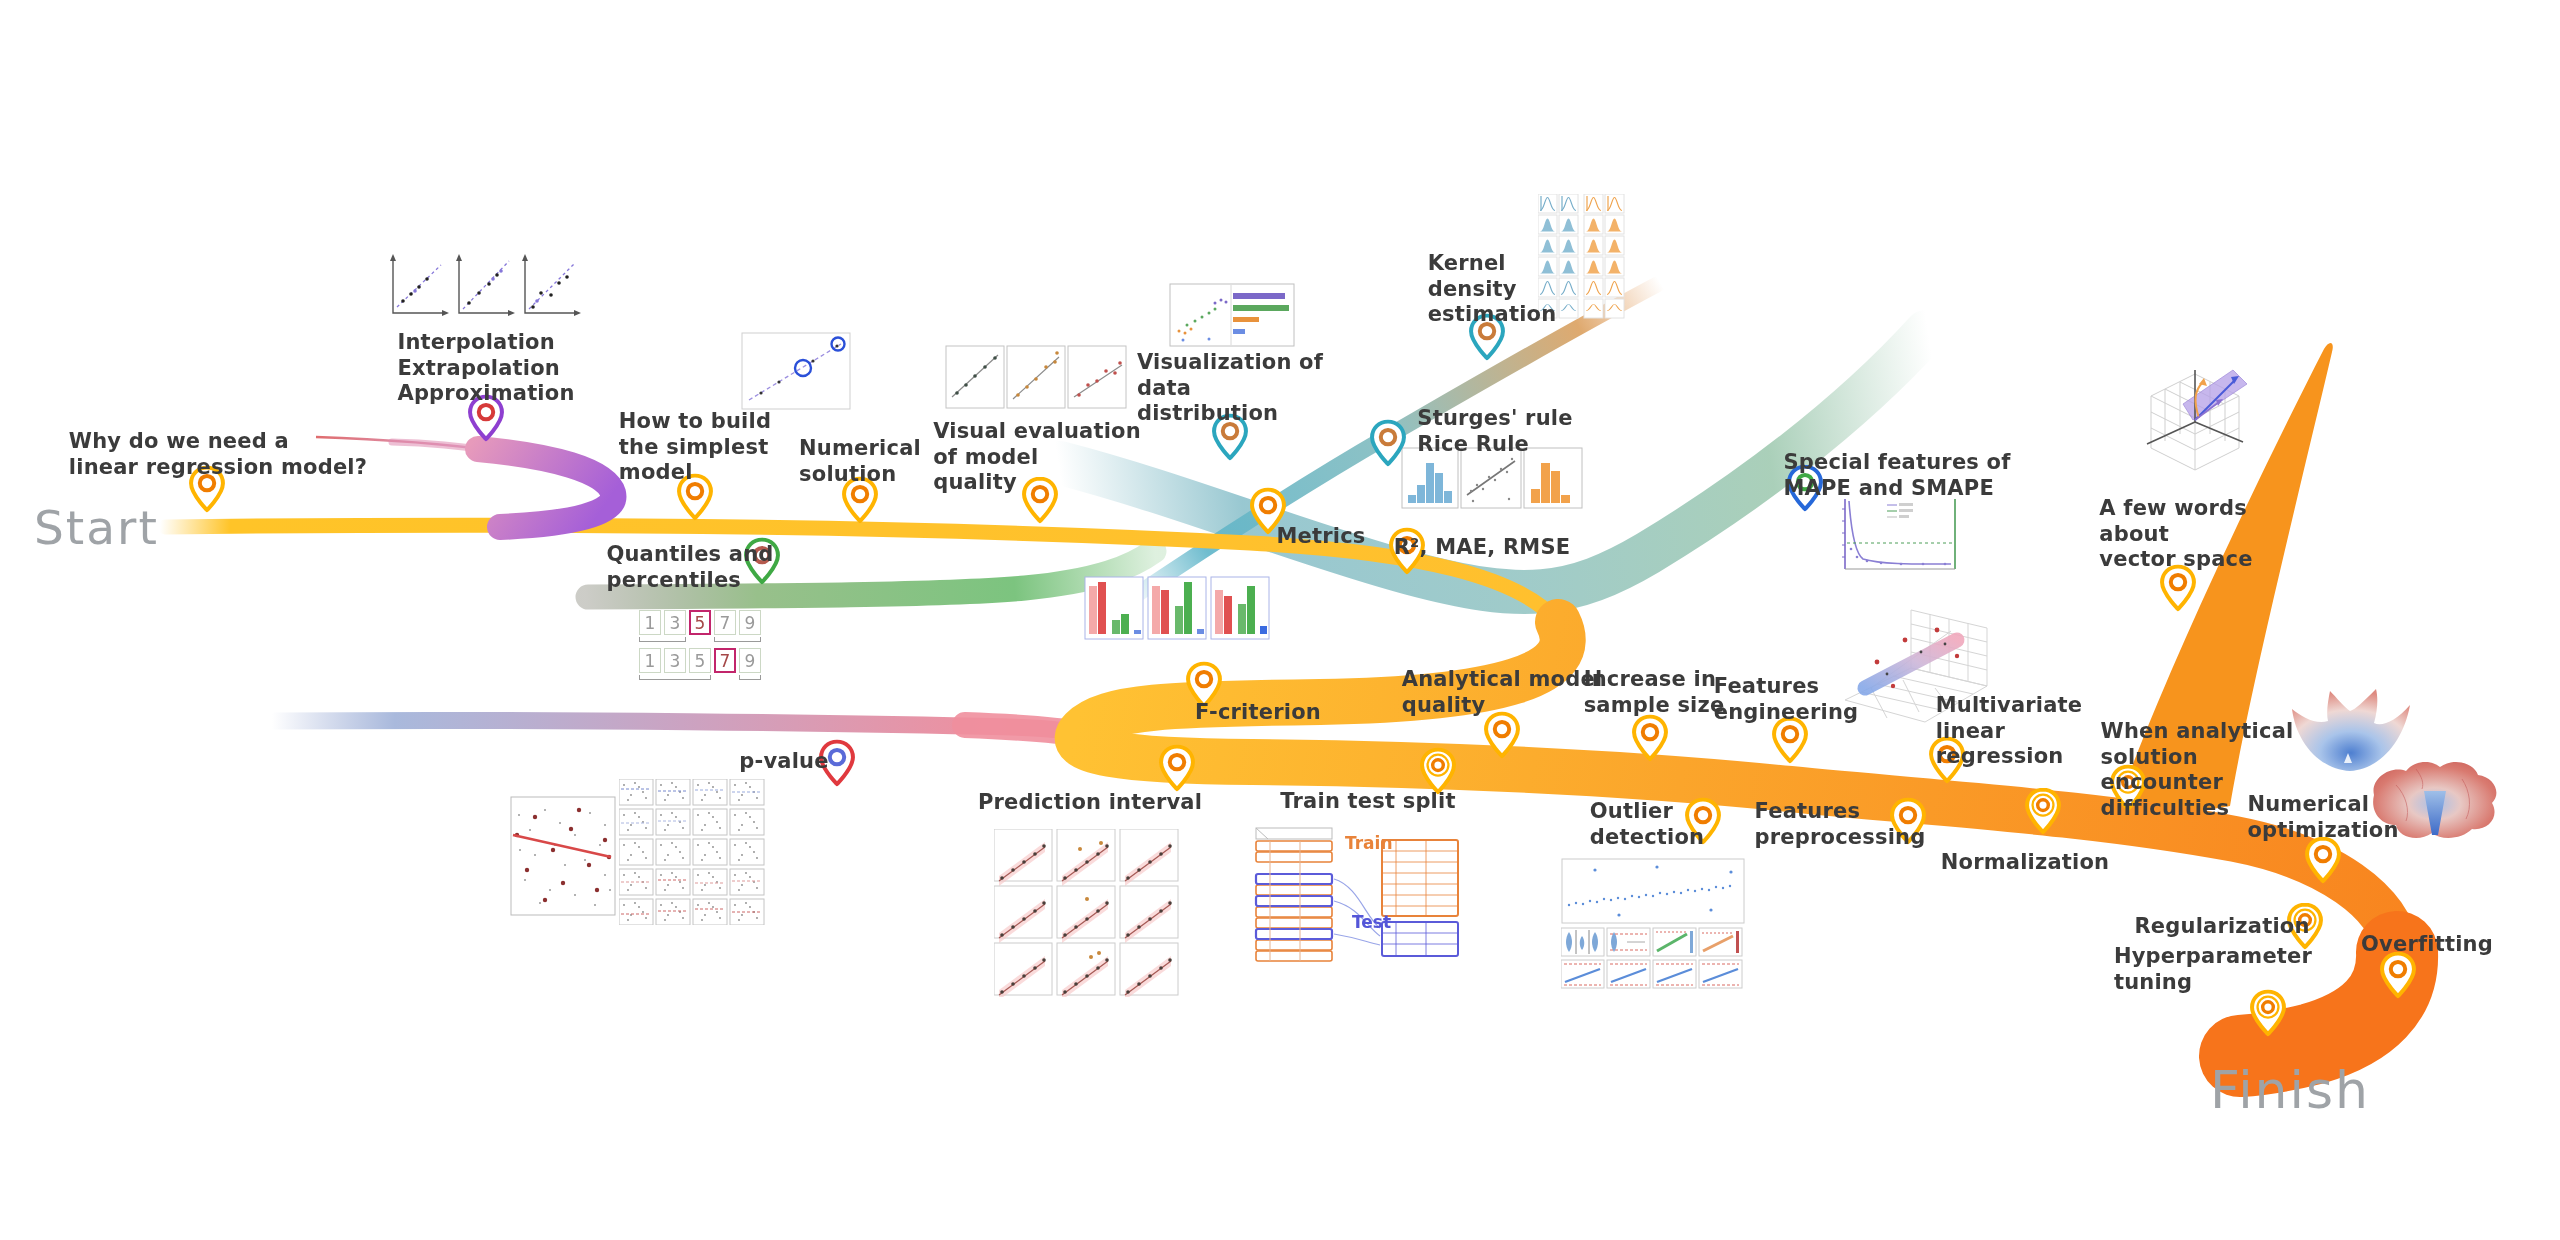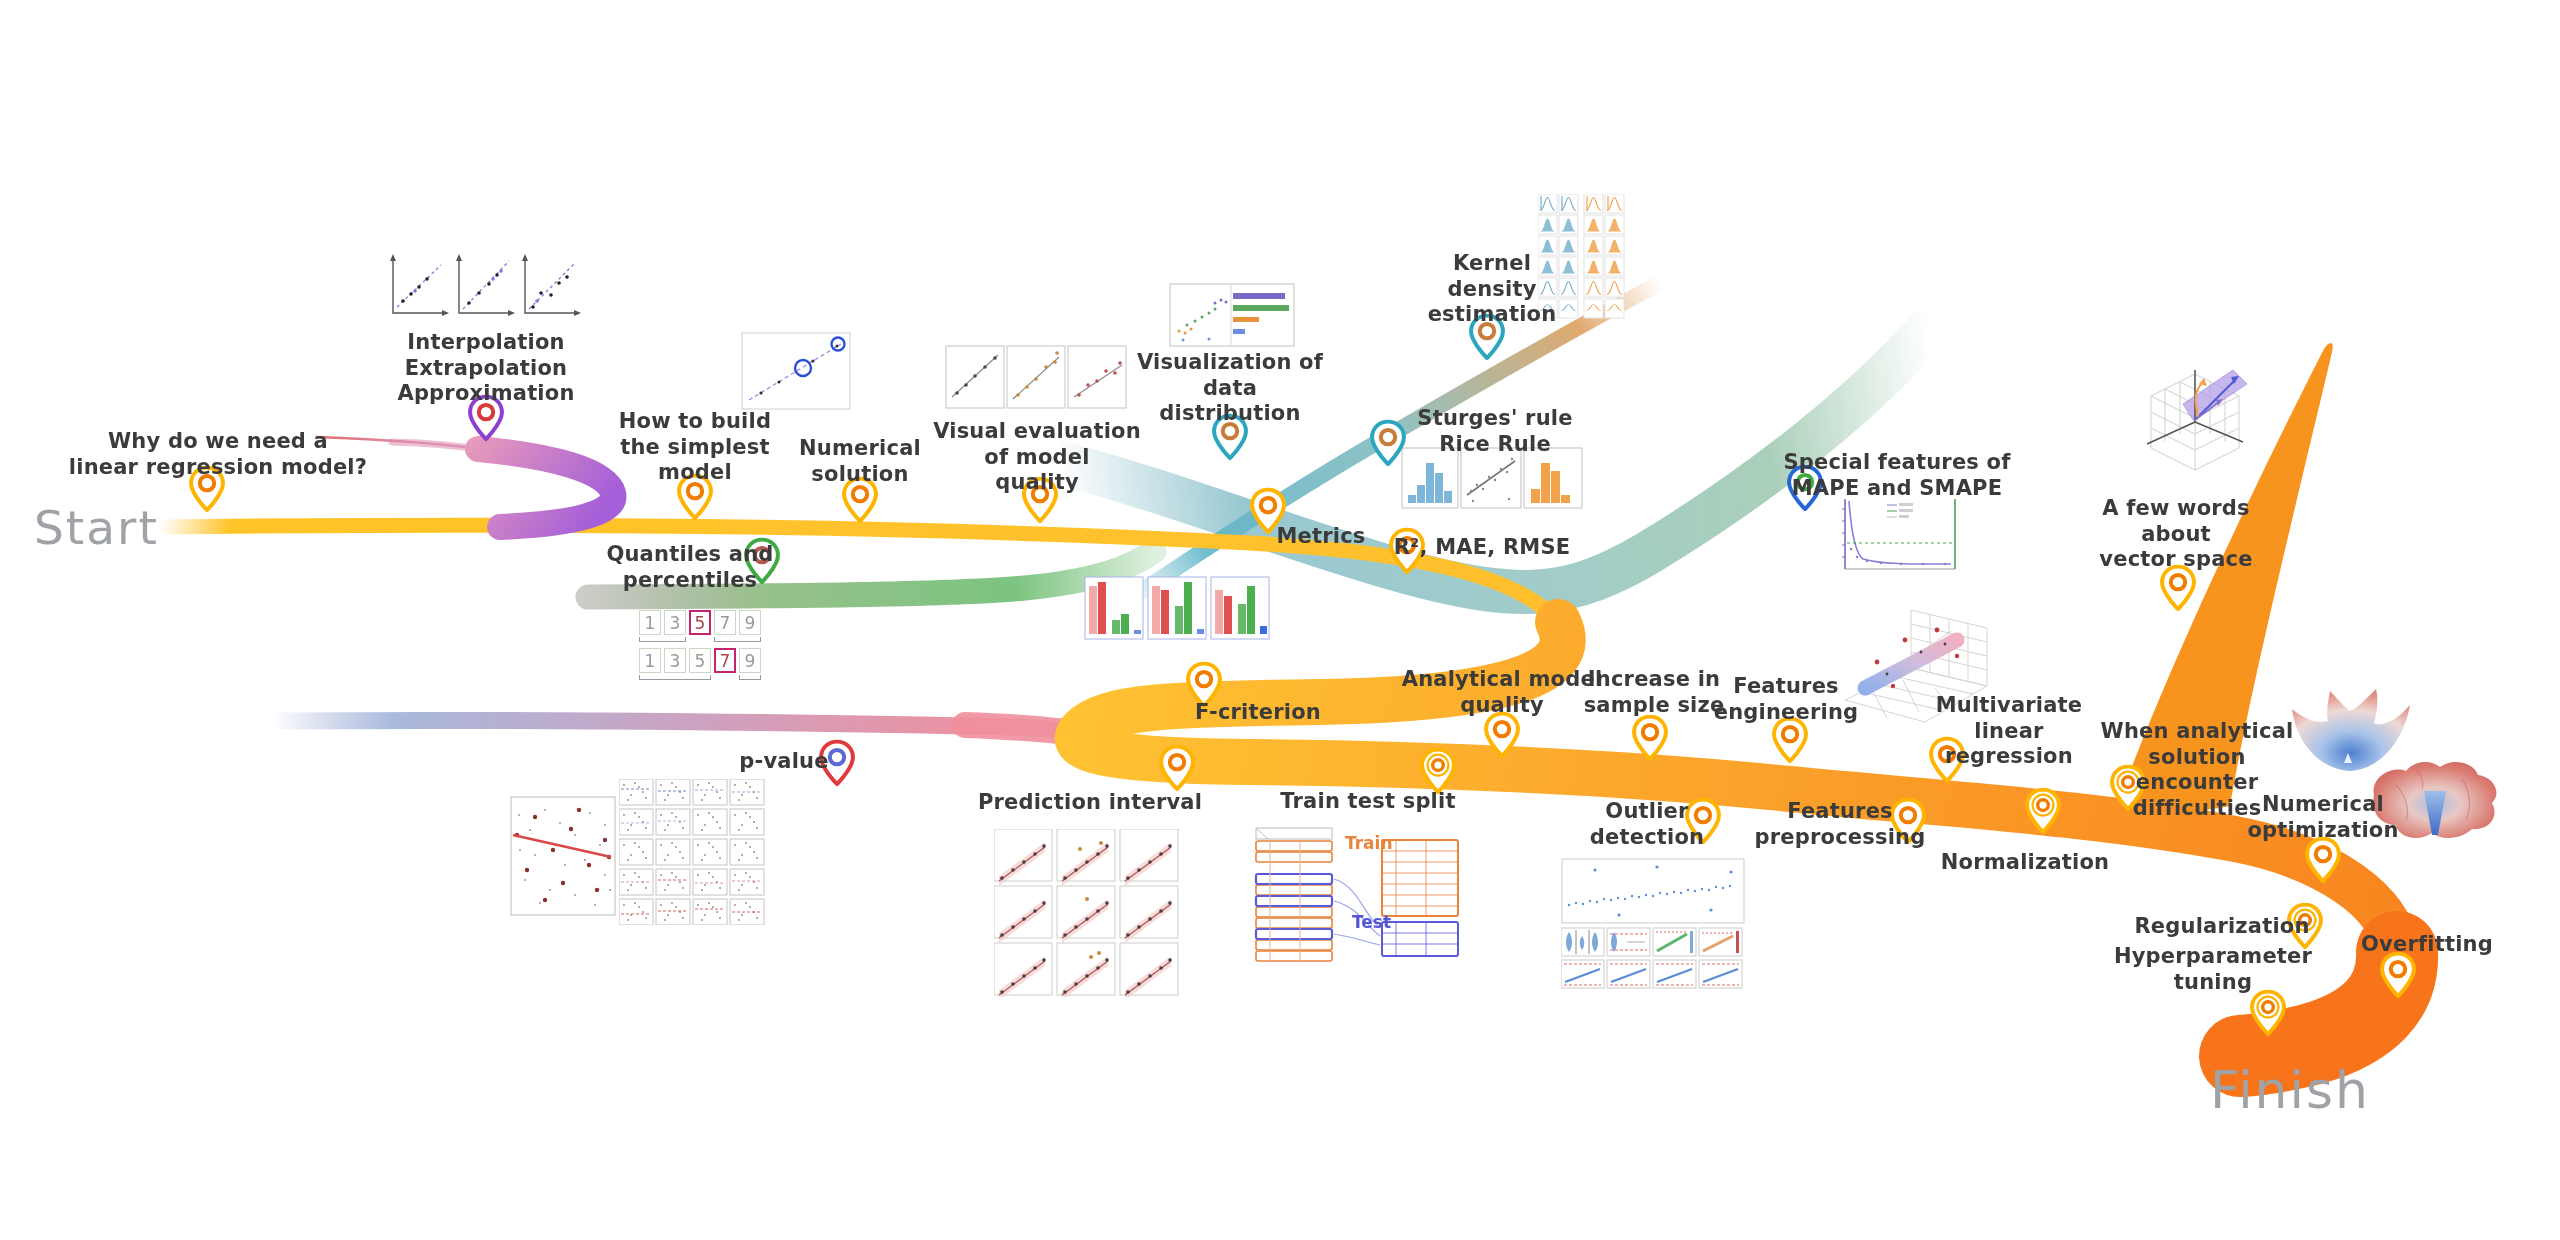--- a/index.html
+++ b/index.html
@@ -1,21 +1,21 @@
 <!DOCTYPE html>
 <html><head>
 <meta charset="utf-8">
 <style>
   html,body{margin:0;padding:0;background:#fff;}
   .stage{position:relative;width:2560px;height:1240px;background:#ffffff;overflow:hidden;
          font-family:"DejaVu Sans","Liberation Sans",sans-serif;}
   .ribbons{position:absolute;left:0;top:0;z-index:1;}
   .thumb{position:absolute;z-index:2;}
   .pin{position:absolute;width:38px;height:50px;transform:translate(-50%,-100%);z-index:3;overflow:visible;}
-  .lbl{position:absolute;transform:translate(-50%,-50%);text-align:center;font-size:21px;line-height:1.22;
+  .lbl{position:absolute;transform:translate(-50%,-50%);font-size:21px;line-height:1.22;
        color:#3b3b3b;font-weight:600;white-space:pre-line;z-index:4;letter-spacing:.2px;}
   .endpoint{position:absolute;color:#9fa3a7;font-weight:400;z-index:4;letter-spacing:2px;}
   .endpoint.start{left:34px;top:500px;font-size:47px;}
   .endpoint.finish{left:2210px;top:1060px;font-size:52px;}
   
   .qwrap{position:absolute;left:639px;top:610px;z-index:2;}
   .qrow{display:flex;margin-bottom:2px;}
   .qcell{width:22px;height:25px;border:1.5px solid #ccd8c5;display:flex;align-items:center;justify-content:center;
          font-size:17px;color:#9a9a9a;background:#fff;margin-right:3px;box-sizing:border-box;}
   .qcell.hl{border:2.5px solid #c2256b;color:#a54848;}

